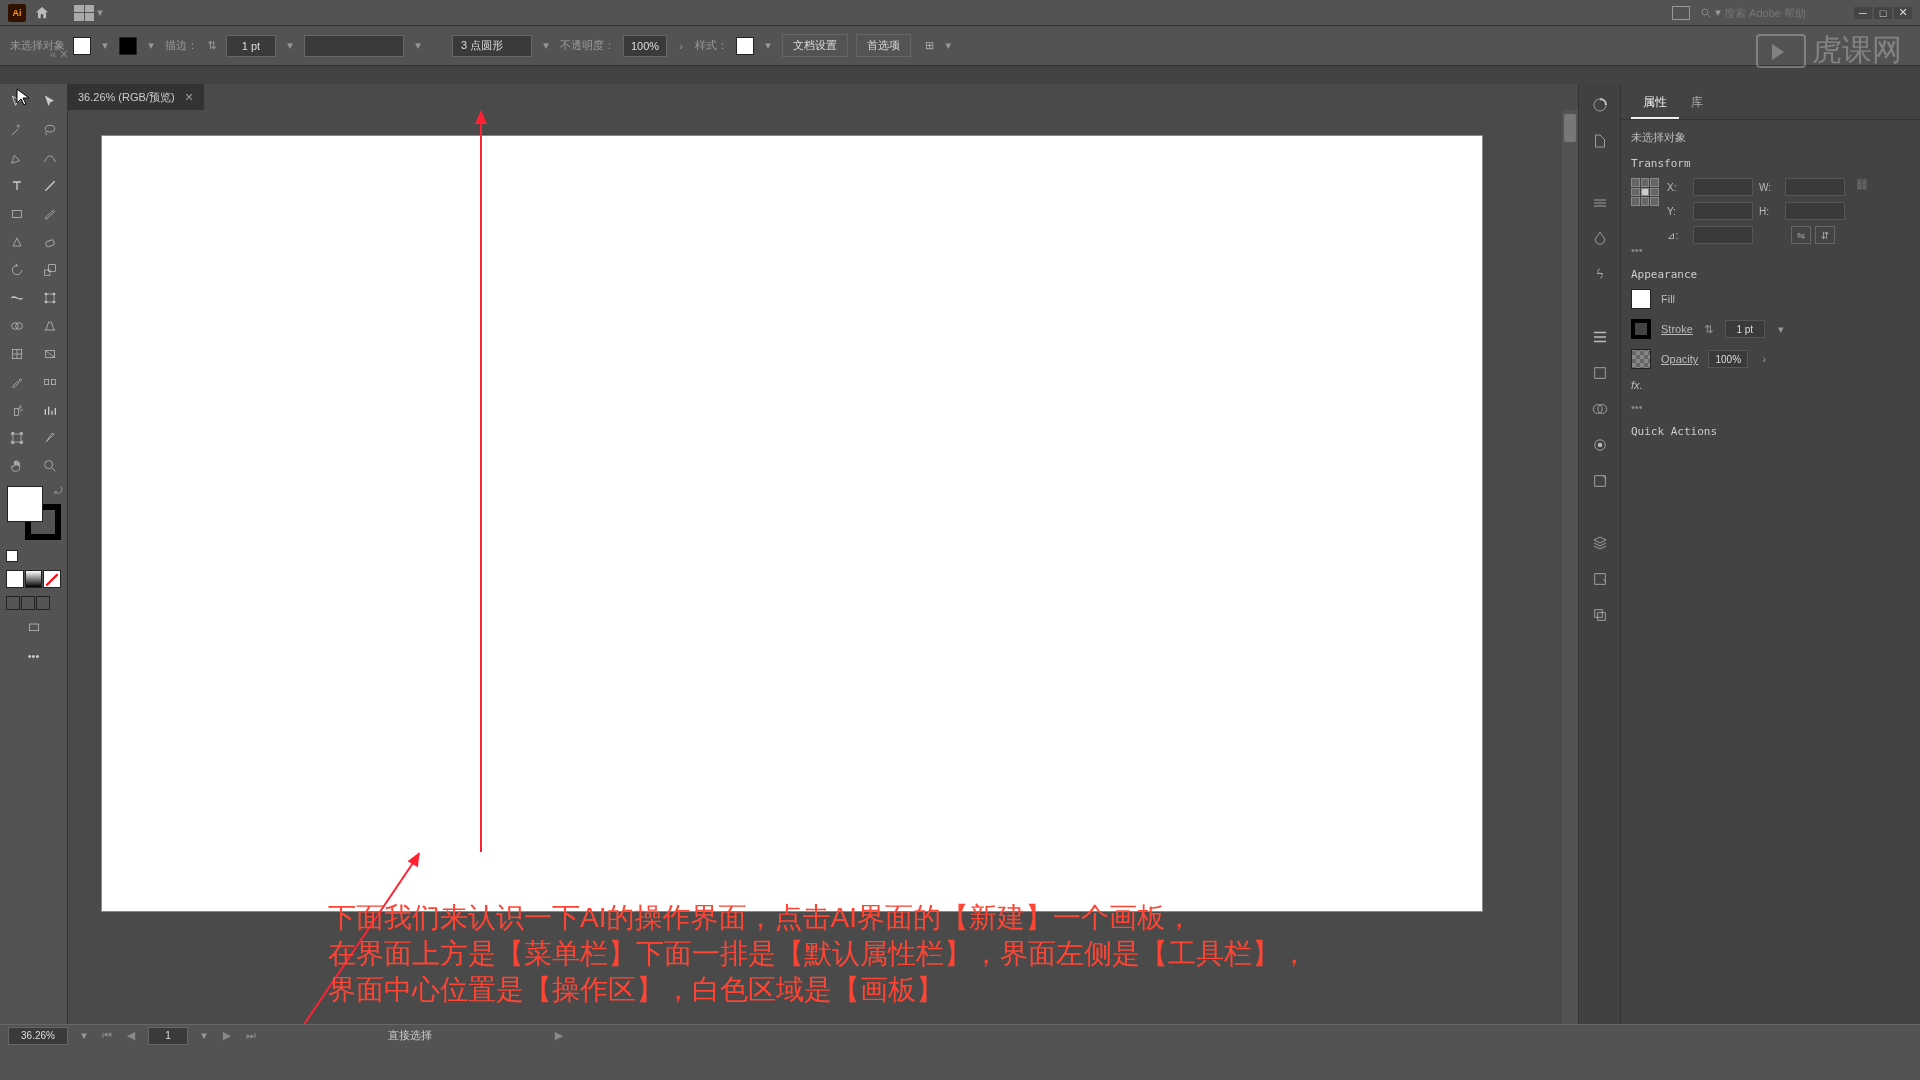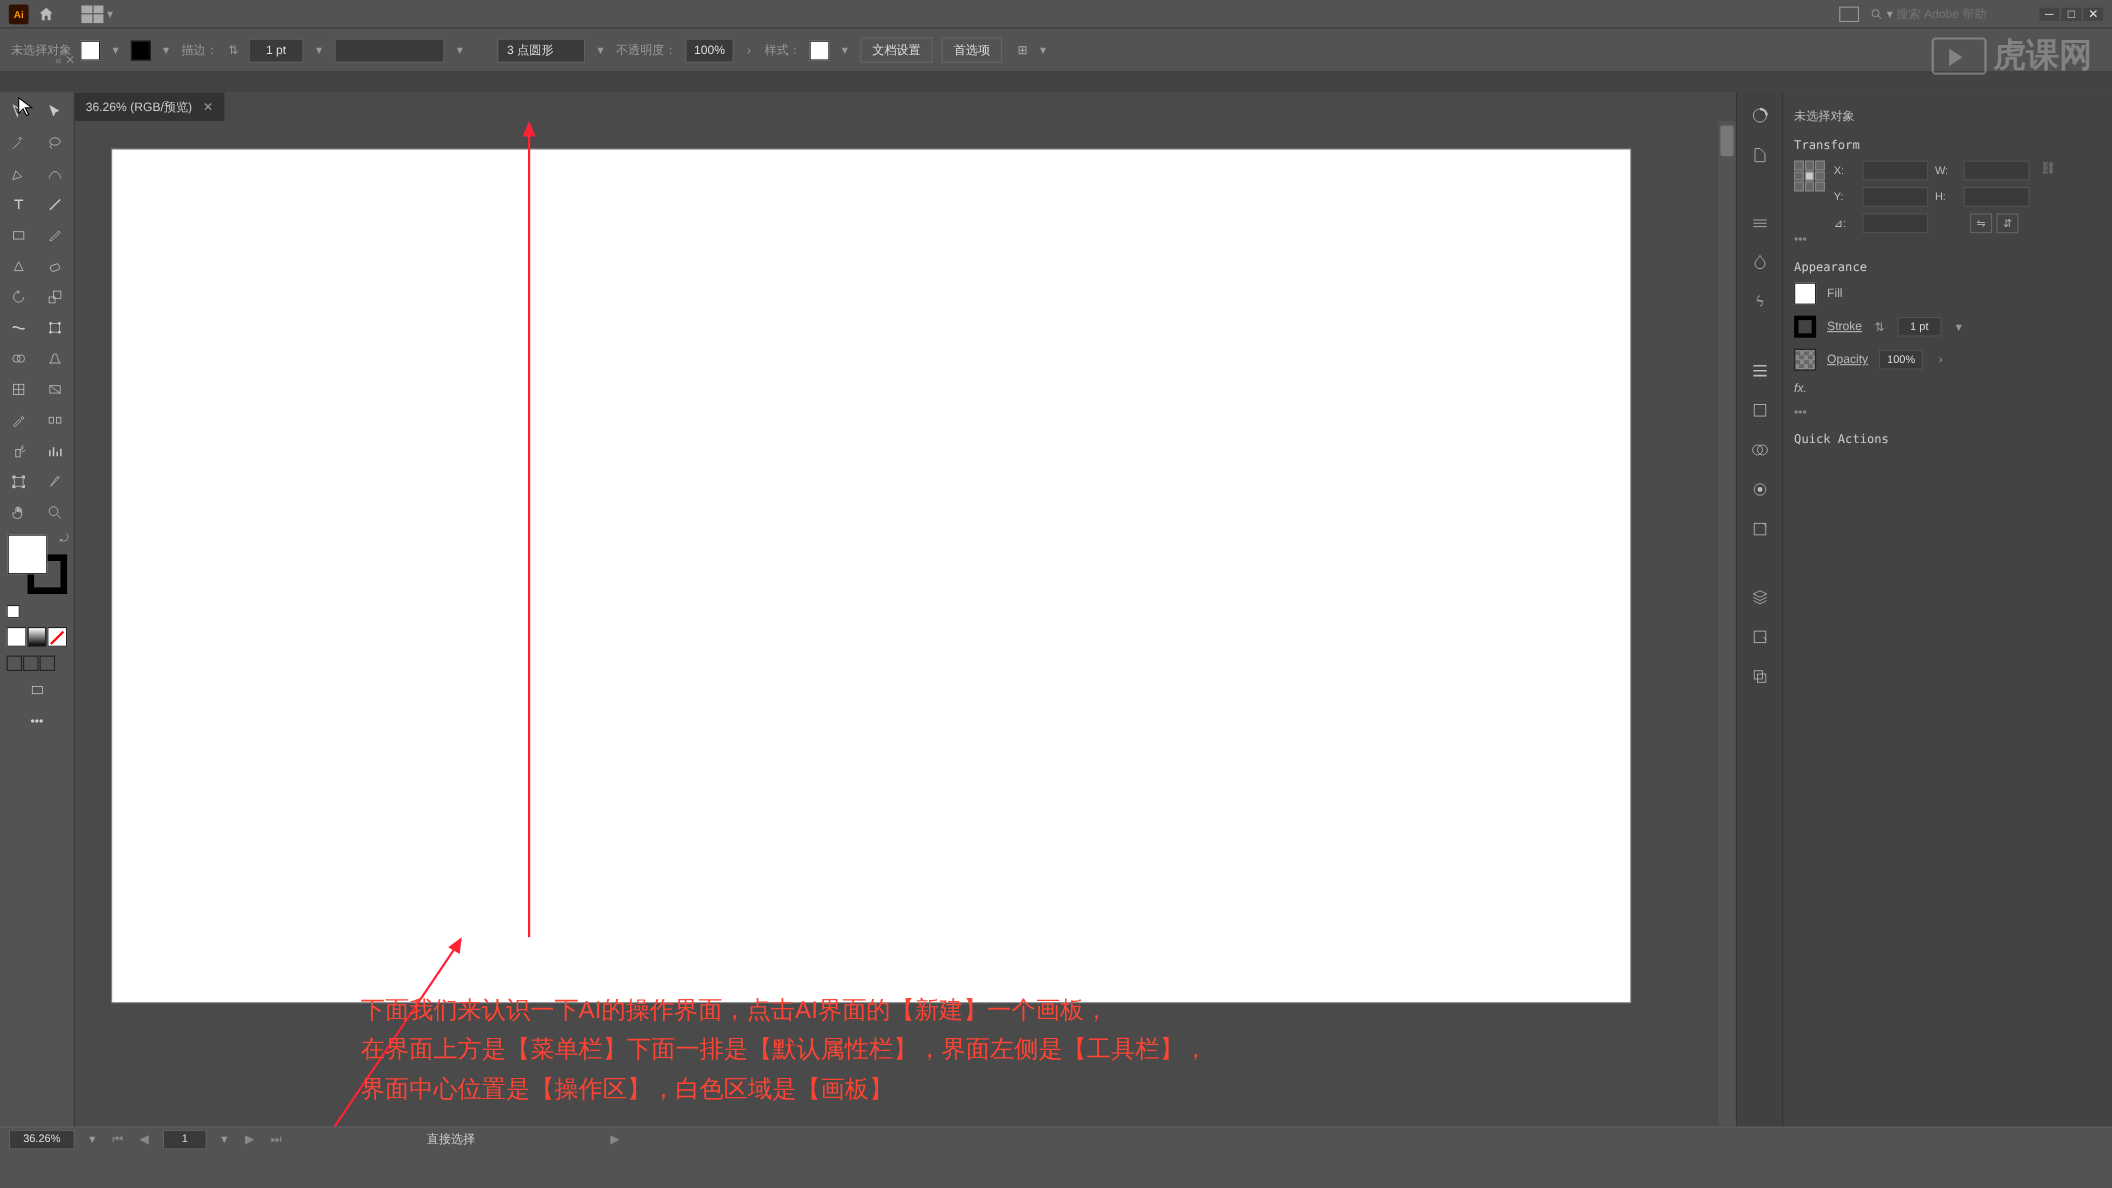--- a/index.html
+++ b/index.html
@@ -39,42 +39,42 @@
 .fs-swap{position:absolute;right:-2px;top:-1px;color:#aaa;font-size:10px;cursor:pointer}
 .mini-row{display:flex;gap:1px;padding:4px 6px}
 .mini-sw{width:18px;height:18px;border:1px solid #222;cursor:pointer}
 .canvas-wrap{flex:1;position:relative;background:#4a4a4a;display:flex;overflow:hidden}
 .doctab-wrap{position:absolute;left:0;top:0;height:26px;background:#333;padding:0 10px;display:flex;align-items:center;color:#ccc}
 .artboard{position:absolute;left:34px;top:52px;width:1380px;height:775px;background:#fff;box-shadow:0 0 0 1px #888}
 .arrow{position:absolute;background:#f23;width:2px;transform-origin:top center}
 .arrow-head{width:0;height:0;border-left:6px solid transparent;border-right:6px solid transparent;border-bottom:14px solid #f23;position:absolute;left:-5px;top:-2px}
 .arrow1{left:412px;top:28px;height:740px}
 .arrow2{left:350px;top:770px;height:600px;transform:rotate(34deg)}
-.anno{position:absolute;left:260px;top:816px;color:#f43;font-size:22px;line-height:36px;font-weight:400}
+.anno{position:absolute;left:260px;top:816px;color:#f43;font-size:28px;line-height:36px;font-weight:400}
 .scroll-v{position:absolute;right:0;top:26px;bottom:0;width:16px;background:#535353}
 .scroll-thumb-v{position:absolute;left:2px;right:2px;top:4px;height:28px;background:#777;border-radius:2px}
 .right-strip{width:42px;background:#414141;border-left:1px solid #333;padding-top:10px;display:flex;flex-direction:column;align-items:center;gap:14px}
 .strip-icon{width:22px;height:22px;color:#bbb;cursor:pointer;display:flex;align-items:center;justify-content:center}
 .panel{width:300px;background:#434343;border-left:1px solid #333;padding:4px 0}
 .panel-tabs{display:flex;padding:0 10px;border-bottom:1px solid #333}
 .ptab{padding:6px 12px;color:#aaa;cursor:pointer;font-size:12px}
 .ptab.active{color:#eee;border-bottom:2px solid #eee}
 .panel-body{padding:10px;color:#bbb}
 .panel-sec{font-size:11px;color:#ccc;margin:12px 0 8px;font-family:monospace}
 .trans-grid{display:grid;grid-template-columns:20px 60px 20px 60px;gap:6px;align-items:center;font-family:monospace;font-size:10px}
 .trans-val{height:18px;background:#3a3a3a;border:1px solid #555;color:#666;text-align:left;padding-left:4px;font-size:10px}
 .ref-pt{width:28px;height:28px;display:grid;grid-template-columns:repeat(3,1fr);grid-template-rows:repeat(3,1fr);gap:1px;margin-right:8px}
 .ref-dot{background:#666;border:1px solid #888}
 .app-row{display:flex;align-items:center;gap:10px;margin-bottom:10px;font-family:monospace;font-size:11px}
 .app-sw{width:20px;height:20px;border:1px solid #222}
 .dots{color:#888;margin-left:auto;margin-right:10px;cursor:pointer}
 .statusbar{height:22px;background:#535353;border-top:1px solid #666;display:flex;align-items:center;padding:0 8px;gap:10px;color:#ccc}
 .zoom-select{width:60px;height:18px;background:#3a3a3a;border:1px solid #666;color:#ddd;font-size:10px;text-align:center}
 .nav-btn{width:14px;height:14px;color:#888;cursor:pointer;display:flex;align-items:center;justify-content:center}
-.watermark{position:absolute;right:18px;top:30px;color:rgba(255,255,255,.28);font-size:30px;display:flex;align-items:center;gap:6px;font-weight:700;pointer-events:none}
+.watermark{position:absolute;right:18px;top:30px;color:rgba(255,255,255,.28);font-size:30px;display:flex;align-items:center;gap:6px;font-weight:400;pointer-events:none}
 .wm-icon{width:50px;height:34px;border:2px solid rgba(255,255,255,.28);border-radius:4px;position:relative}
 .wm-icon::after{content:"";position:absolute;left:14px;top:8px;border-left:12px solid rgba(255,255,255,.28);border-top:8px solid transparent;border-bottom:8px solid transparent}
 .cursor{position:absolute;left:16px;top:88px;width:14px;height:18px;pointer-events:none}
 .layout-sw{width:20px;height:16px;display:grid;grid-template-columns:1fr 1fr;gap:1px;margin-left:10px;cursor:pointer}
 .layout-sw span{background:#aaa}
 .flip-icons{display:flex;gap:4px;margin-left:6px}
 .flip-btn{width:20px;height:18px;border:1px solid #666;cursor:pointer;color:#aaa;display:flex;align-items:center;justify-content:center;font-size:10px}
 .stroke-input{width:40px;height:18px;background:#3a3a3a;border:1px solid #555;color:#ddd;text-align:center;font-size:10px}
 .trans-wrap{display:flex;align-items:flex-start}
 </style>
@@ -455,20 +455,24 @@
       </div>
     <div class="strip-icon">
         <svg viewBox="0 0 24 24" width="18">
           <rect x="5" y="5" width="10" height="10" fill="none" stroke="#bbb"></rect>
           <rect x="9" y="9" width="10" height="10" fill="none" stroke="#bbb"></rect>
         </svg>
       </div>
   </div>
 
   <div class="panel">
+    <div class="panel-tabs">
+      <div class="ptab active">属性</div>
+      <div class="ptab">库</div>
+    </div>
     <div class="panel-body">
       <div style="margin-bottom:12px">未选择对象</div>
       <div class="panel-sec">Transform</div>
       <div class="trans-wrap">
         <div class="ref-pt">
           <div class="ref-dot"></div>
             <div class="ref-dot"></div>
             <div class="ref-dot"></div>
           <div class="ref-dot"></div>
             <div class="ref-dot" style="background:#ccc"></div>

